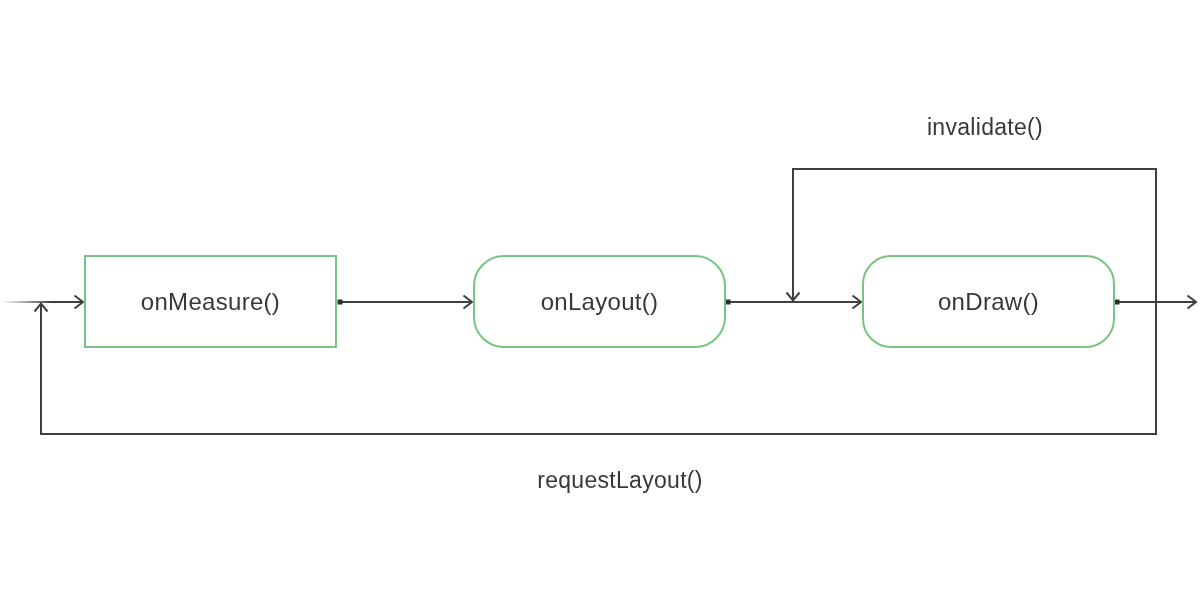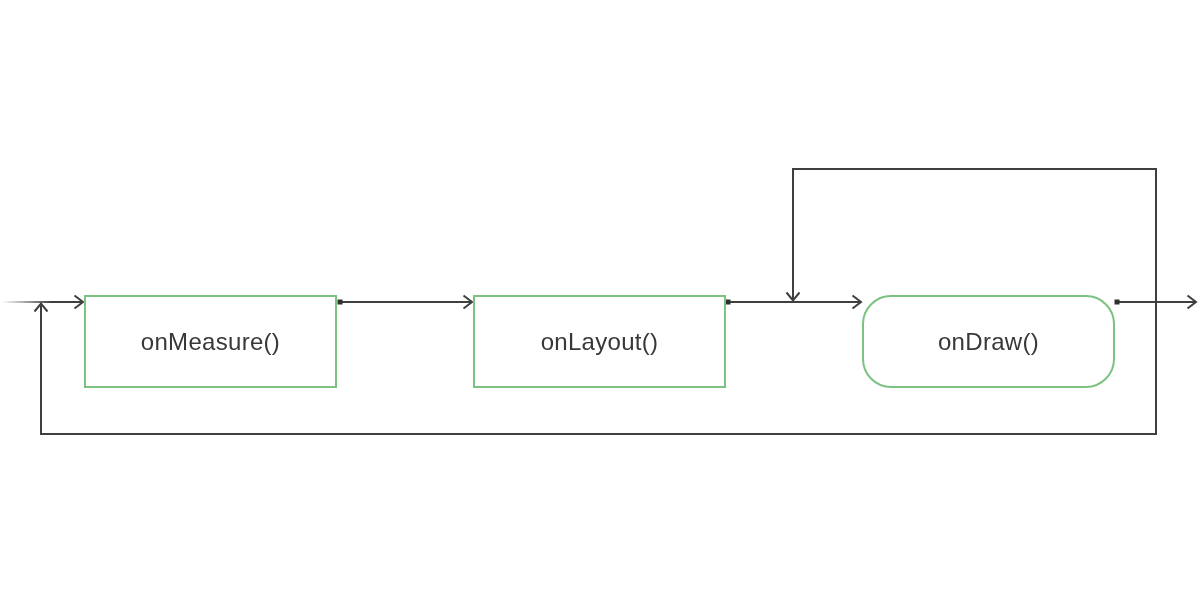--- a/index.html
+++ b/index.html
@@ -26,40 +26,39 @@
     position: absolute;
     box-sizing: border-box;
     width: 253px;
     height: 93px;
     top: 255px;
     border: 2px solid #7cc282;
     background: #ffffff;
     display: flex;
     align-items: center;
     justify-content: center;
-    margin-top: 40px;
   }
   .node-label {
     color: #383838;
     font-size: 24px;
     font-weight: 500;
     letter-spacing: 0.3px;
     white-space: nowrap;
   }
   .edge-label {
     position: absolute;
     color: #383838;
     font-size: 23px;
     font-weight: 500;
     letter-spacing: 0.3px;
     white-space: nowrap;
     transform: translateX(-50%);
   }
   #node-onmeasure { left: 84px; }
-  #node-onlayout  { left: 473px; }
+  #node-onlayout  { left: 473px; border-radius: 31px; }
   #node-ondraw    { left: 862px; border-radius: 29px; }
   #label-invalidate    { left: 985px; top: 114px; }
   #label-requestlayout { left: 620px; top: 467px; }
 </style>
 </head>
 <body>
 
 <div class="canvas">
 
   <svg class="wires" viewBox="0 0 1200 600" xmlns="http://www.w3.org/2000/svg">
@@ -97,15 +96,17 @@
   </div>
 
   <div class="node" id="node-onlayout">
     <span class="node-label">onLayout()</span>
   </div>
 
   <div class="node" id="node-ondraw">
     <span class="node-label">onDraw()</span>
   </div>
 
+  <div class="edge-label" id="label-invalidate">invalidate()</div>
 
+  <div class="edge-label" id="label-requestlayout">requestLayout()</div>
 
 </div>
 
 </body></html>

